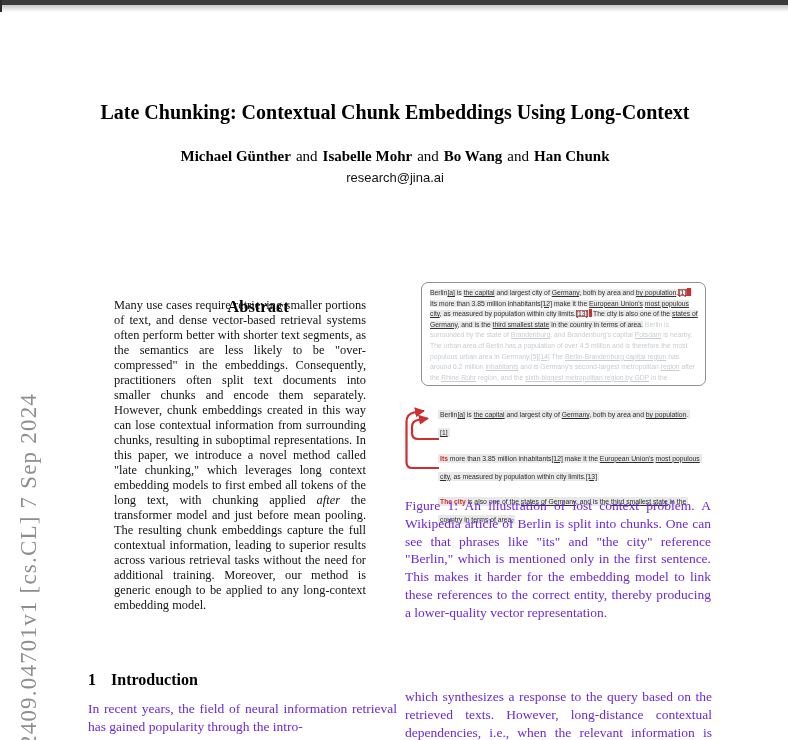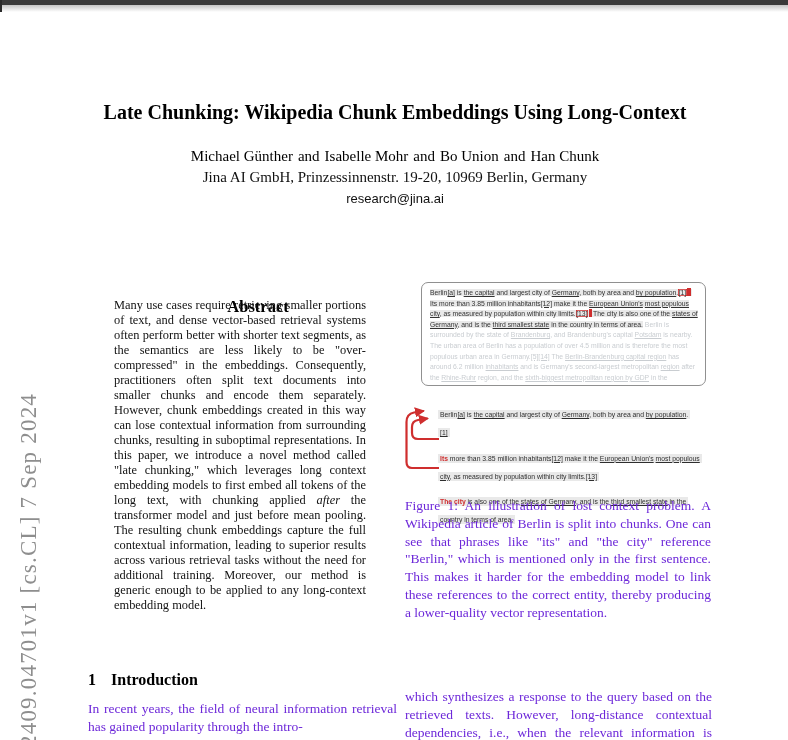--- a/index.html
+++ b/index.html
@@ -14,21 +14,21 @@
 
   
   .watermark { position:absolute; left:16px; top:747px; transform:rotate(-90deg);
                transform-origin:0 0; white-space:nowrap; font-size:23px; letter-spacing:1.2px;
                color:#8e8e8e; font-family:"Liberation Serif", serif; }
 
   
   .titleblock { position:absolute; left:84px; top:100px; width:622px; text-align:center; }
   .title { margin:0; font-size:20px; font-weight:bold; line-height:24px; color:#000; }
   .authors { margin-top:24px; font-size:15px; color:#000; }
-  .an { font-weight:normal; }
+  .an { font-weight:bold; }
   .sep { font-weight:normal; margin:0 5px; }
   .affil { margin-top:4px; font-size:15px; }
   .email { margin-top:5px; font-size:13px; font-family:Liberation Sans, sans-serif;text-align:center; }
 
   
   .abs-head { position:absolute; left:88px; top:281px; width:308px; margin:16px;
               text-align:center; font-size:16.5px; font-weight:bold; color:#000; }
   .abstract { position:absolute; left:114px; top:298px; width:252px; margin:0;
               font-size:12.4px; line-height:15px; text-align:justify; }
   .sec-head { position:absolute; left:88px; top:671px; margin:0; font-size:16px;
@@ -68,25 +68,24 @@
 <body>
 
 <div class="page">
   <div class="topbar"></div>
   <div class="topbar-shade"></div>
   <div class="corner-notch"></div>
 
   <div class="watermark">2409.04701v1  [cs.CL]  7 Sep 2024</div>
 
   <header class="titleblock">
-    <h1 class="title"><span>Late Chunking: Wikipedia Chunk Embeddings Using Long-Context</span><br></h1>
+    <h1 class="title"><span>Late Chunking: Contextual Chunk Embeddings Using Long-Context</span><br></h1>
     <div class="authors">
-      <span class="an">Michael Günther</span><span class="sep">and</span><span class="an">Isabelle Mohr</span><span class="sep">and</span><span class="an">Bo Union</span><span class="sep">and</span><span class="an">Han Chunk</span>
+      <span class="an">Michael Günther</span><span class="sep">and</span><span class="an">Isabelle Mohr</span><span class="sep">and</span><span class="an">Bo Wang</span><span class="sep">and</span><span class="an">Han Chunk</span>
     </div>
-    <div class="affil">Jina AI GmbH, Prinzessinnenstr. 19-20, 10969 Berlin, Germany</div>
     <div class="email">research@jina.ai</div>
   </header>
 
   <h2 class="abs-head">Abstract</h2>
   <p class="abstract"><span>Many use cases require retrieving smaller portions of text, and dense vector-based retrieval systems often perform better with shorter text segments, as the semantics are less likely to be "over-compressed" in the embeddings. Consequently, practitioners often split text documents into smaller chunks and encode them separately. However, chunk embeddings created in this way can lose contextual information from surrounding chunks, resulting in suboptimal representations. In this paper, we introduce a novel method called "late chunking," which leverages long context embedding models to first embed all tokens of the long text, with chunking applied </span><span class="seg-i">after</span><span> the transformer model and just before mean pooling. The resulting chunk embeddings capture the full contextual information, leading to superior results across various retrieval tasks without the need for additional training. Moreover, our method is generic enough to be applied to any long-context embedding model.</span></p>
 
   <h3 class="sec-head"><span>1</span><span class="sect">Introduction</span></h3>
   <p class="bodytext intro-text">In recent years, the field of neural information retrieval has gained popularity through the intro-</p>
 
   <div class="wikibox">

